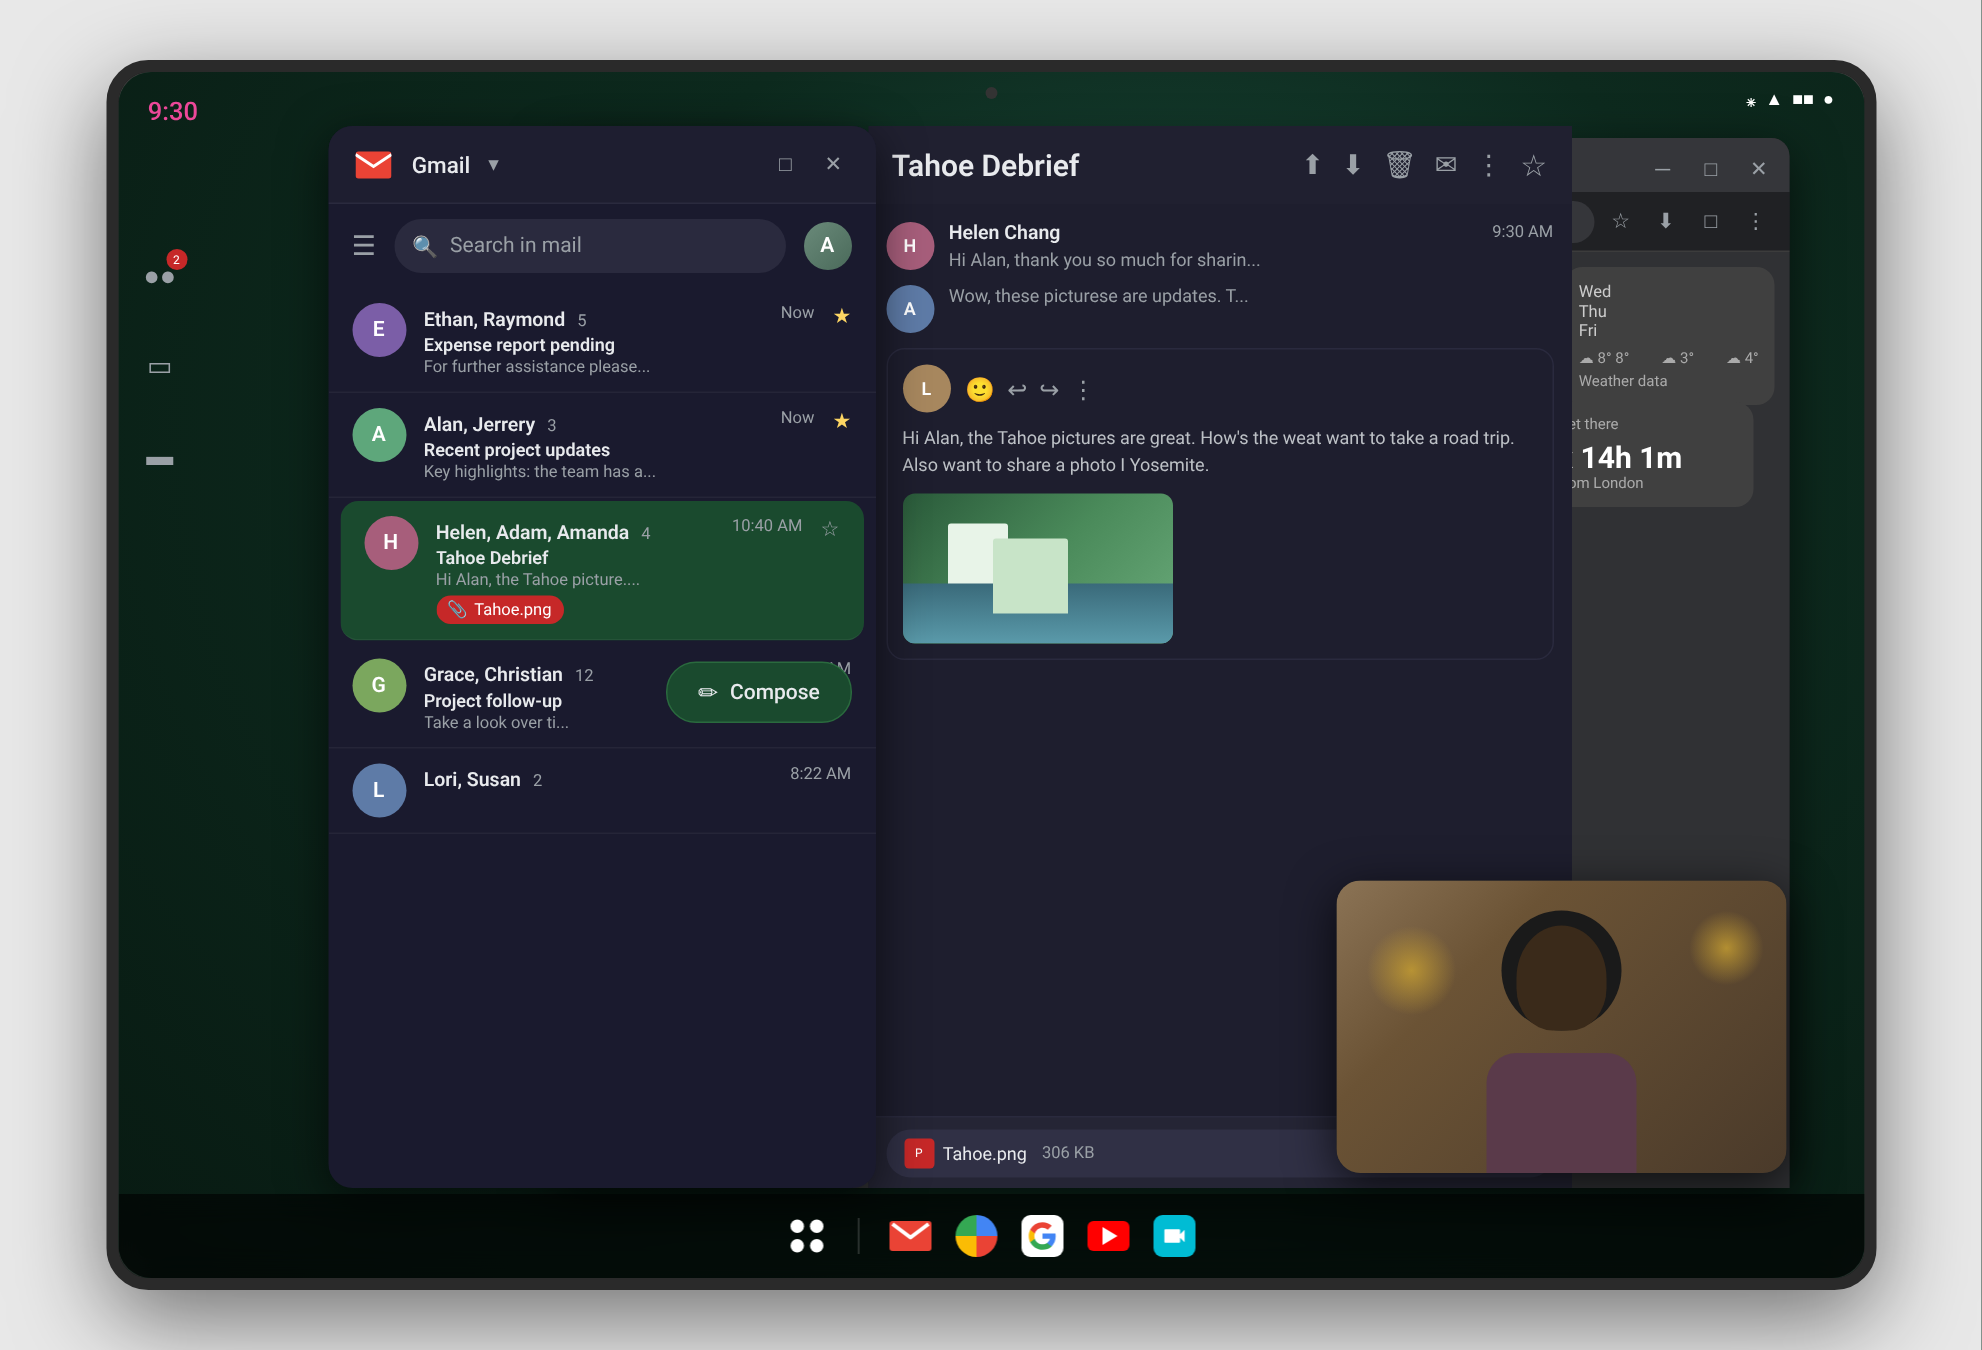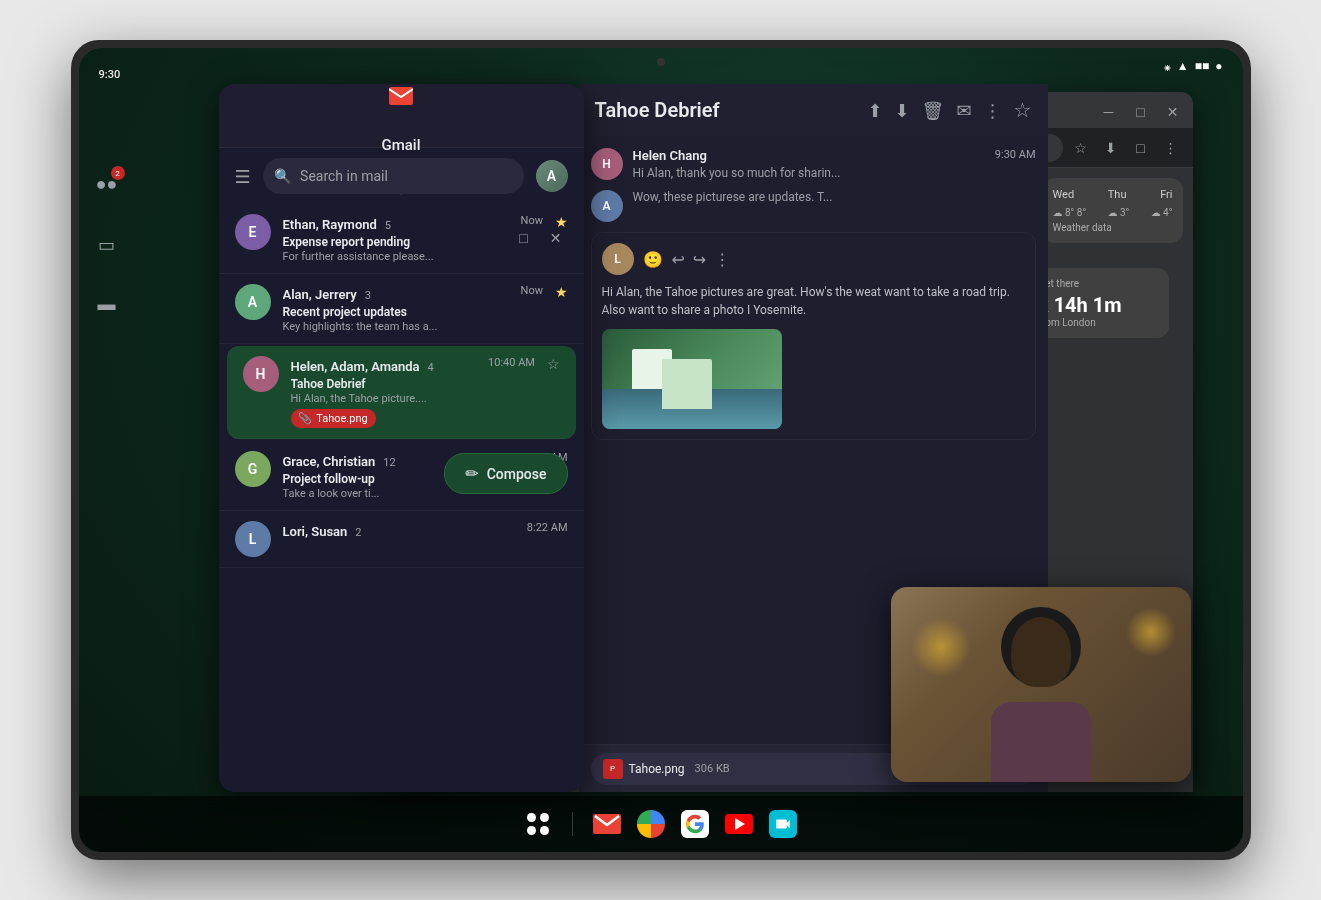--- a/index.html
+++ b/index.html
@@ -58,22 +58,22 @@
       right: 0;
       height: 36px;
       display: flex;
       align-items: center;
       justify-content: space-between;
       padding: 0 20px;
       z-index: 100;
     }
 
     .status-time {
-      color: #e5e5e5;
-      font-size: 11px;
+      color: #ec4899;
+      font-size: 17px;
       font-weight: 500;
       margin-top: 17px;
     }
 
     .status-icons {
       display: flex;
       align-items: center;
       gap: 6px;
     }
 
@@ -262,20 +262,21 @@
       border-radius: 12px;
       padding: 10px;
       color: white;
     }
 
     .weather-days {
       display: flex;
       justify-content: space-between;
       font-size: 11px;
       margin-bottom: 6px;
+      flex-direction: column;
     }
 
     .weather-day { color: #ccc; }
 
     .weather-temps {
       display: flex;
       justify-content: space-between;
       font-size: 10px;
       color: #aaa;
     }
@@ -312,29 +313,28 @@
       background: #1a1a2e;
       border-radius: 16px;
       z-index: 20;
       box-shadow: 0 8px 32px rgba(0,0,0,0.6);
       overflow: hidden;
       display: flex;
       flex-direction: column;
     }
 
     .gmail-header {
-      height: 64px;
+      height: 52px;
       background: #1e1e30;
       display: flex;
       align-items: center;
       padding: 0 16px;
-      gap: 28px;
+      gap: 12px;
       border-bottom: 1px solid #2a2a3e;
       flex-shrink: 0;
-      flex-direction: column;
     }
 
     .gmail-logo {
       width: 28px;
       height: 28px;
       display: flex;
       align-items: center;
       justify-content: center;
     }
 

